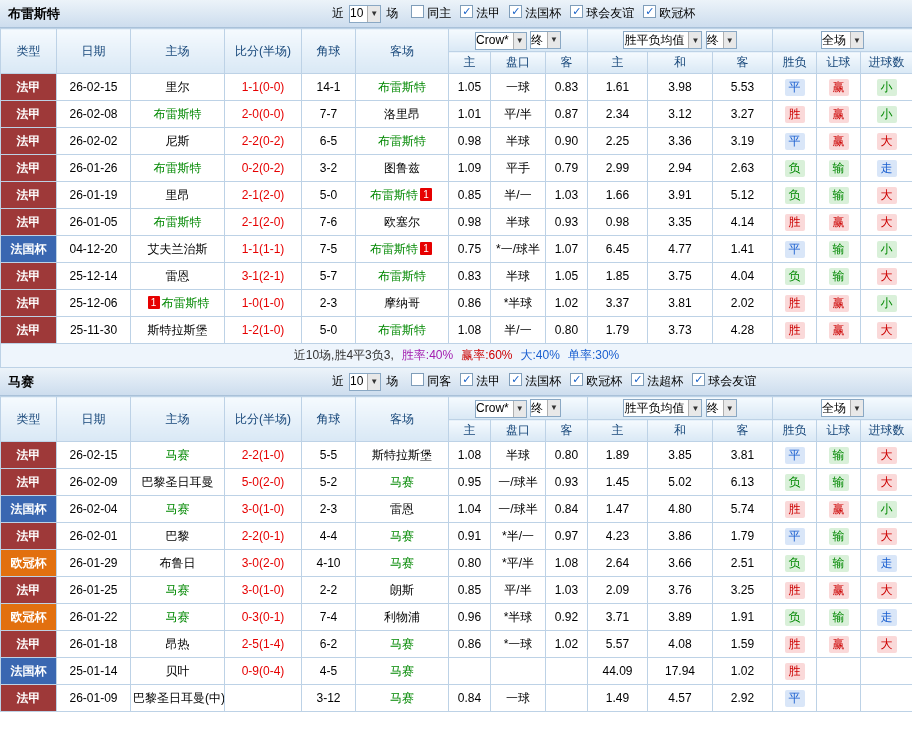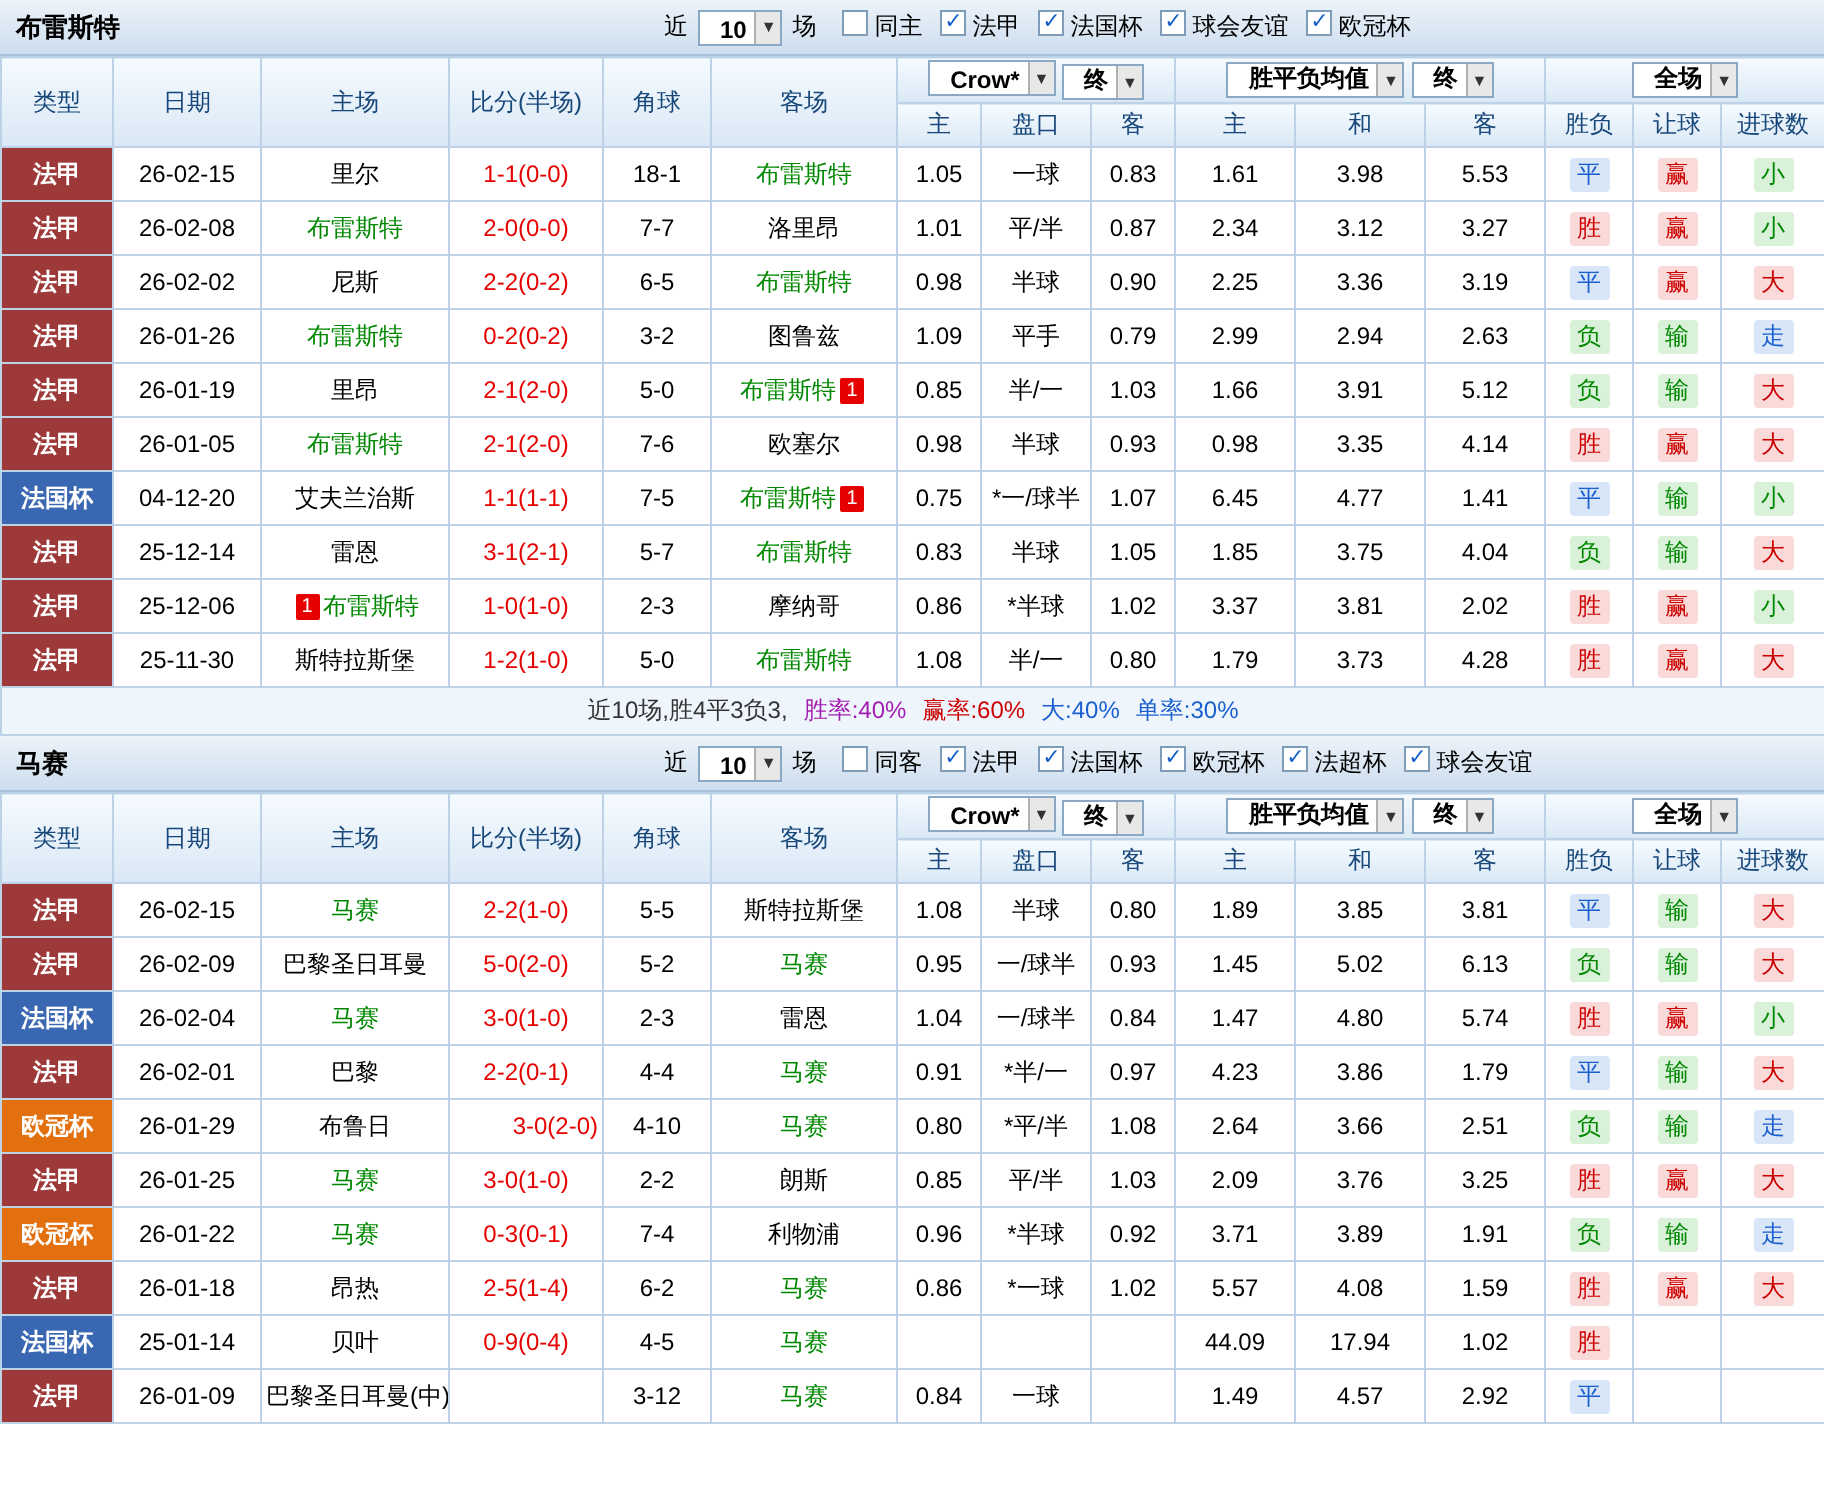--- a/index.html
+++ b/index.html
@@ -17,22 +17,22 @@
     border-radius:50%; background:#f07800; }
   .tb-label { color:#fff; cursor:pointer; }
 
   
   .secbar { height:28px; background:linear-gradient(#ecf3f9,#cdddee);
     border-bottom:1px solid #a9c1d9; display:flex; align-items:center;
     padding:0 8px; position:relative; }
   .team { font-weight:bold; font-size:13px; color:#000; }
   .controls { position:absolute; left:332px; display:flex; align-items:center; gap:5px; }
   .lab { color:#000; }
-  .sel { display:inline-flex; align-items:flex-end; background:#fff; border:1px solid #8aa8c4;
-    height:18px; padding-left:10px; gap:4px; font-size:12px; color:#000; cursor:pointer;font-weight:bold; }
+  .sel { display:inline-flex; align-items:flex-start; background:#fff; border:1px solid #8aa8c4;
+    height:18px; padding-left:0; gap:4px; font-size:12px; color:#000; cursor:pointer; }
   .sel .arr { font-size:8px; color:#333; background:#e8e8e8; border-left:1px solid #b0b0b0;
     height:100%; display:flex; align-items:center; padding:0 2px; }
   .filters { display:flex; align-items:center; gap:9px; margin-left:8px; }
   .chk-item { display:inline-flex; align-items:flex-start; gap:3px; color:#000; cursor:pointer; }
   .chk { width:13px; height:13px; background:#fff; border:1px solid #7f9db9;
     display:inline-flex; align-items:center; justify-content:center;
     font-size:11px; font-weight:bold; color:#1560c8; line-height:1; }
 
   
   table.grid { width:912px; border-collapse:collapse; table-layout:fixed; }
@@ -155,21 +155,21 @@
           <th>让球</th>
           <th>进球数</th>
         </tr>
       </thead>
       <tbody>
           <tr>
             <td class="league" style="background: rgb(158, 57, 57);">法甲</td>
             <td>26-02-15</td>
             <td><span>里尔</span></td>
             <td style="color: rgb(230, 0, 0);">1-1(0-0)</td>
-            <td>18-1</td>
+            <td>14-1</td>
             <td><span style="color: rgb(0, 136, 0);">布雷斯特</span></td>
             <td>1.05</td>
             <td>一球</td>
             <td>0.83</td>
             <td>1.61</td>
             <td>3.98</td>
             <td>5.53</td>
             <td><span class="badge" style="color: rgb(26, 95, 208); background: rgb(217, 230, 248);">平</span></td>
             <td><span class="badge" style="color: rgb(204, 0, 0); background: rgb(250, 217, 217);">赢</span></td>
             <td><span class="badge" style="color: rgb(0, 136, 0); background: rgb(217, 240, 217);">小</span></td>
@@ -503,21 +503,21 @@
             <td>3.86</td>
             <td>1.79</td>
             <td><span class="badge" style="color: rgb(26, 95, 208); background: rgb(217, 230, 248);">平</span></td>
             <td><span class="badge" style="color: rgb(0, 136, 0); background: rgb(217, 240, 217);">输</span></td>
             <td><span class="badge" style="color: rgb(204, 0, 0); background: rgb(250, 217, 217);">大</span></td>
           </tr>
           <tr>
             <td class="league" style="background: rgb(226, 112, 15);">欧冠杯</td>
             <td>26-01-29</td>
             <td><span>布鲁日</span></td>
-            <td style="color: rgb(230, 0, 0); text-align: right;">3-0(2-0)</td>
+            <td style="color: rgb(230, 0, 0);">3-0(2-0)</td>
             <td>4-10</td>
             <td><span style="color: rgb(0, 136, 0);">马赛</span></td>
             <td>0.80</td>
             <td>*平/半</td>
             <td>1.08</td>
             <td>2.64</td>
             <td>3.66</td>
             <td>2.51</td>
             <td><span class="badge" style="color: rgb(0, 136, 0); background: rgb(217, 240, 217);">负</span></td>
             <td><span class="badge" style="color: rgb(0, 136, 0); background: rgb(217, 240, 217);">输</span></td>

